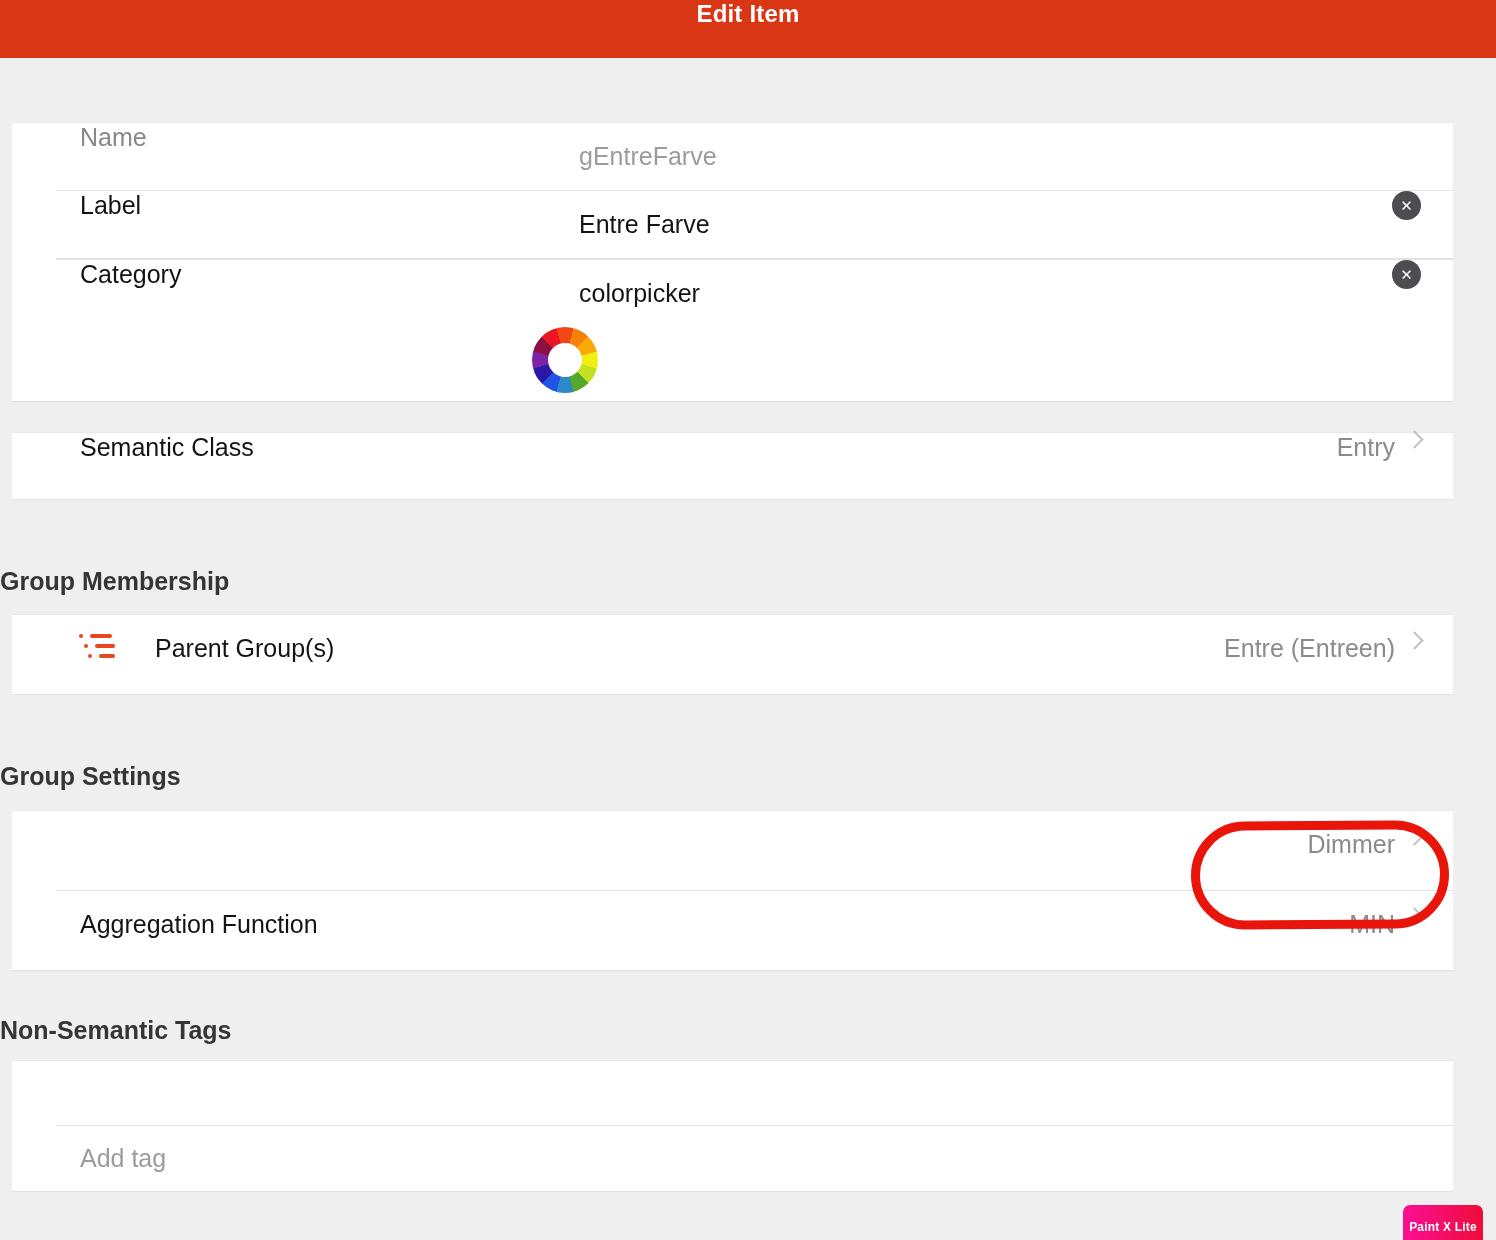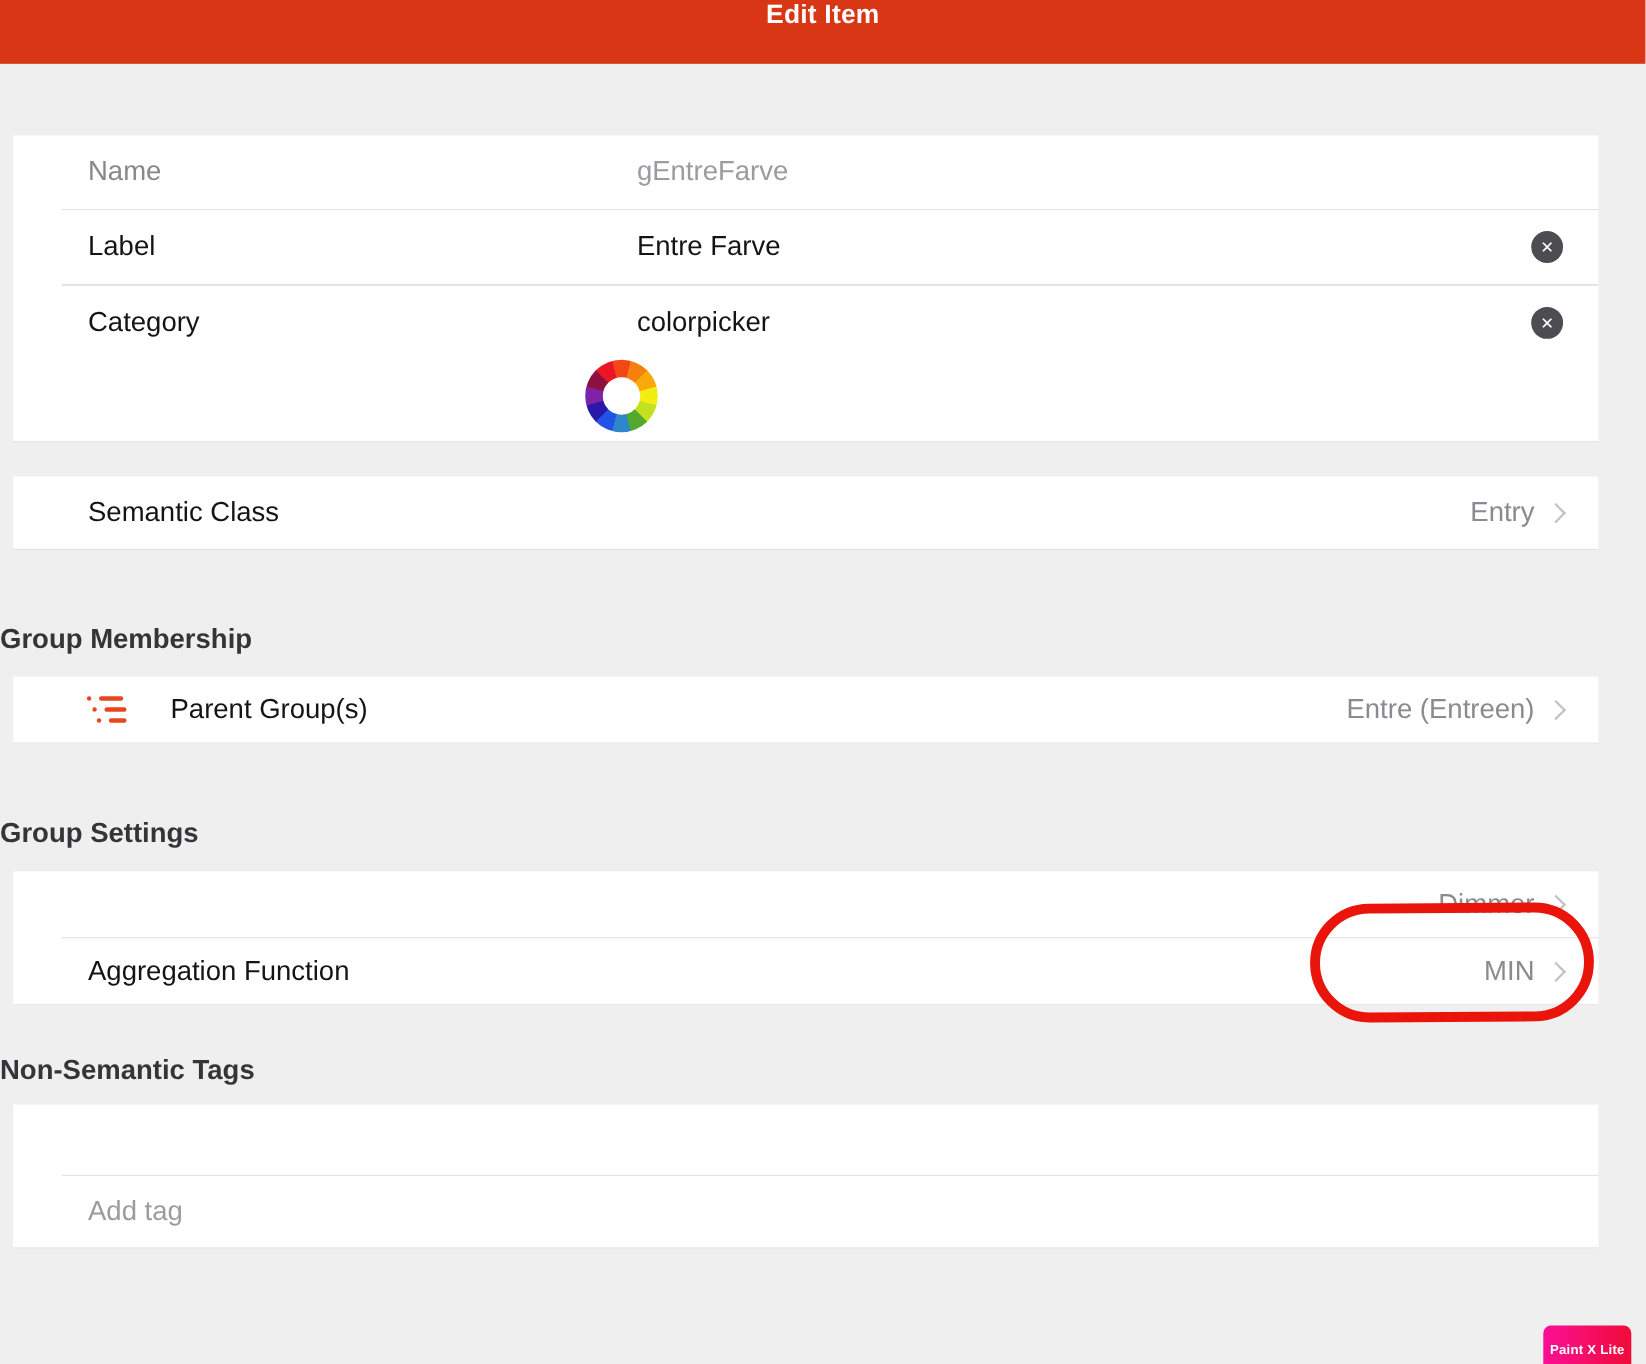--- a/index.html
+++ b/index.html
@@ -35,21 +35,20 @@
   
   .card{
     background:#ffffff;
     margin-left:12px;
     margin-right:43px;
     border-top:1px solid #e9e9e9;
     border-bottom:1px solid #e2e2e2;
   }
   .row{
     display:flex;
-    align-items:center;
     padding-left:68px;
     padding-right:32px;
     position:relative;
   }
   .divider{
     height:1px;
     background:#e3e3e3;
     margin-left:44px;
   }
   .row-label{
@@ -184,21 +183,21 @@
     align-items:center;
     justify-content:center;
     letter-spacing:.2px;
   }
   
   .mt-card1{margin-top:64px;}
   .h-row-67{height:67px;}
   .h-row-66{height:66px;}
   .h-row-65{height:65px;}
   .h-row-64{height:64px;}
-  .h-row-60{height:60px;}
+  .h-row-60{height:60px;margin-top:19px;}
   .mt-semantic{margin-top:30px;}
   .mt-hdr1{margin-top:66px;}
   .mt-parent{margin-top:18px;}
   .mt-hdr2{margin-top:66px;}
   .mt-gs{margin-top:19px;}
   .mt-hdr3{margin-top:44px;}
   .mt-tags{margin-top:15px;}
 </style>
 <style>.value-input::placeholder{color:#9b9ba0;opacity:1;}</style></head>
 <body>

